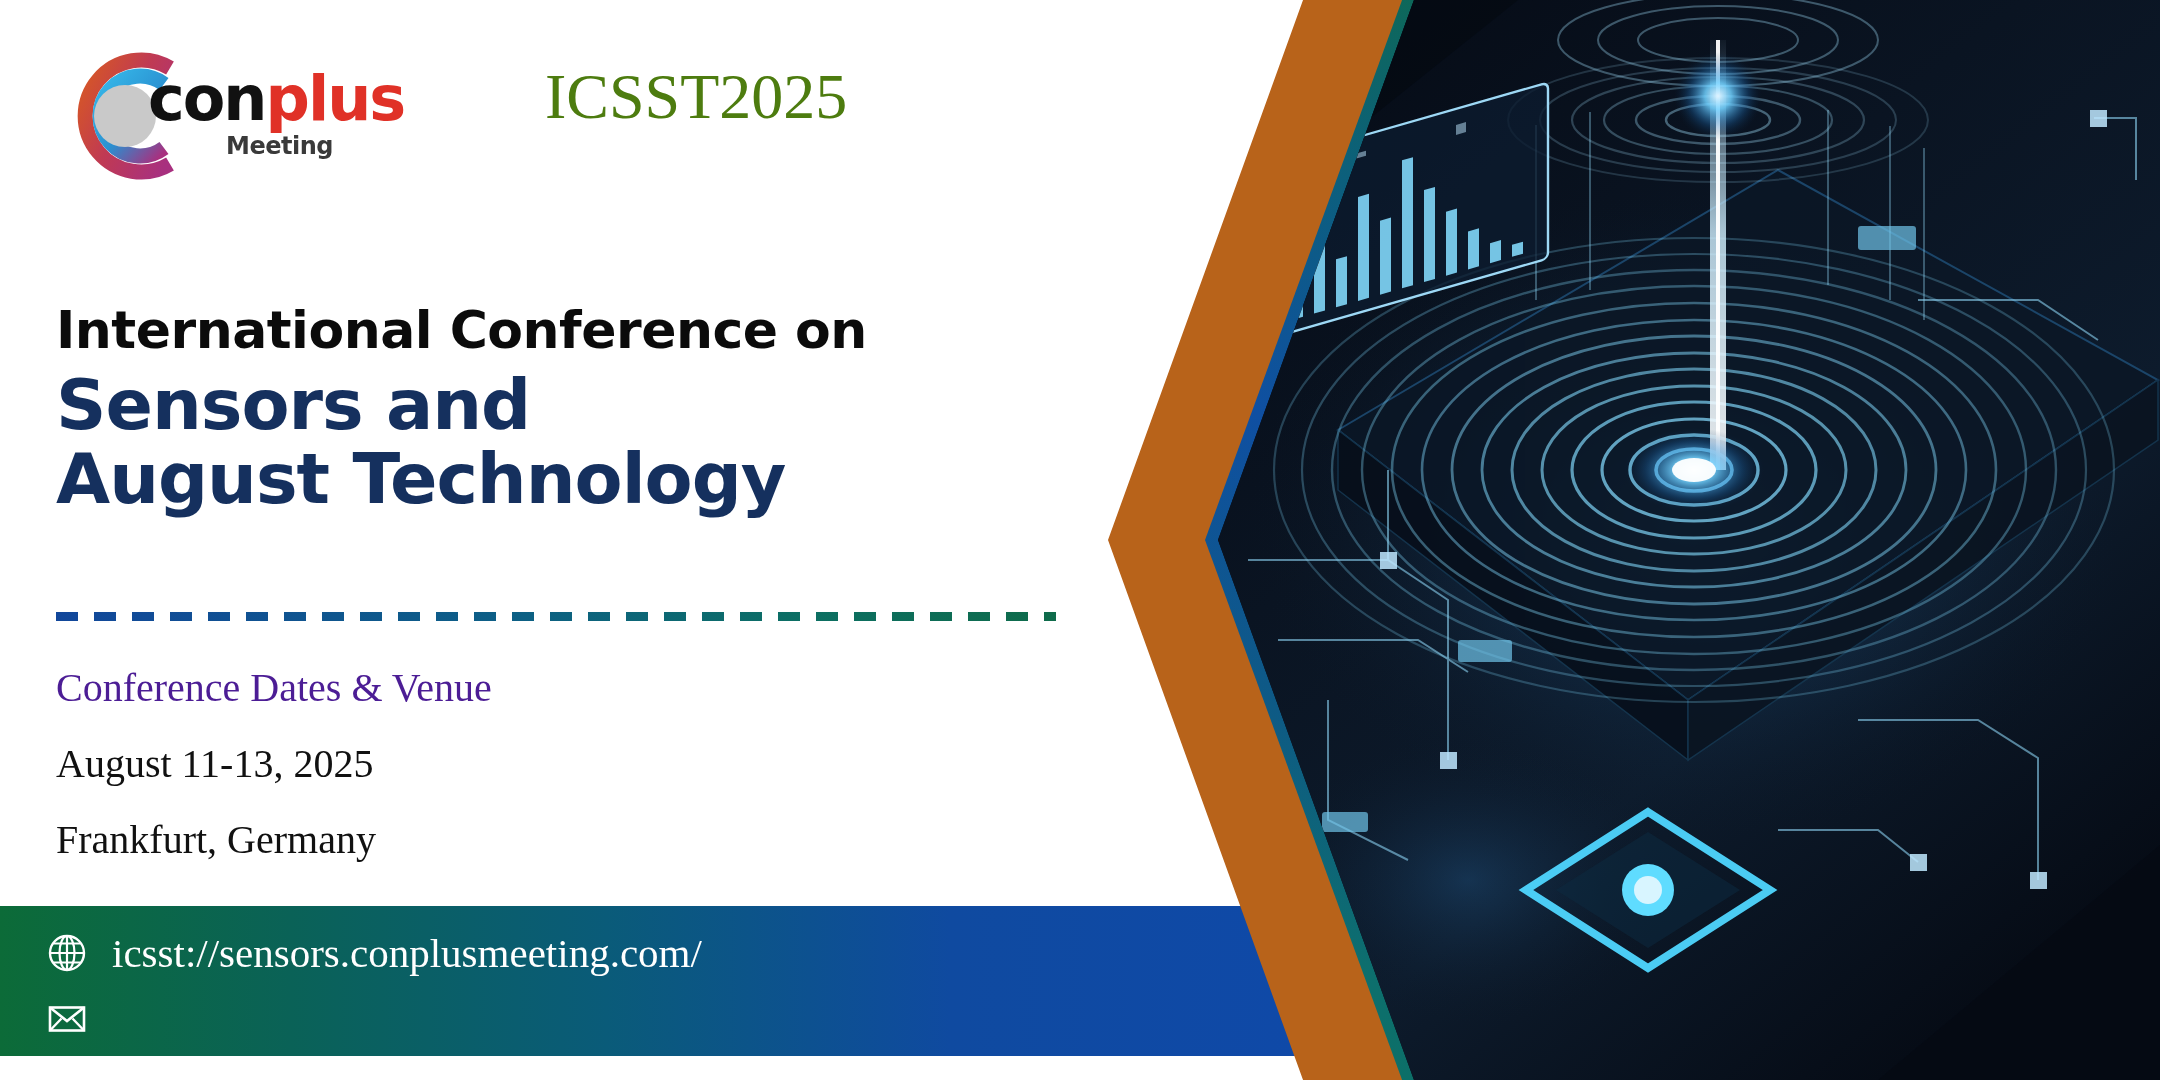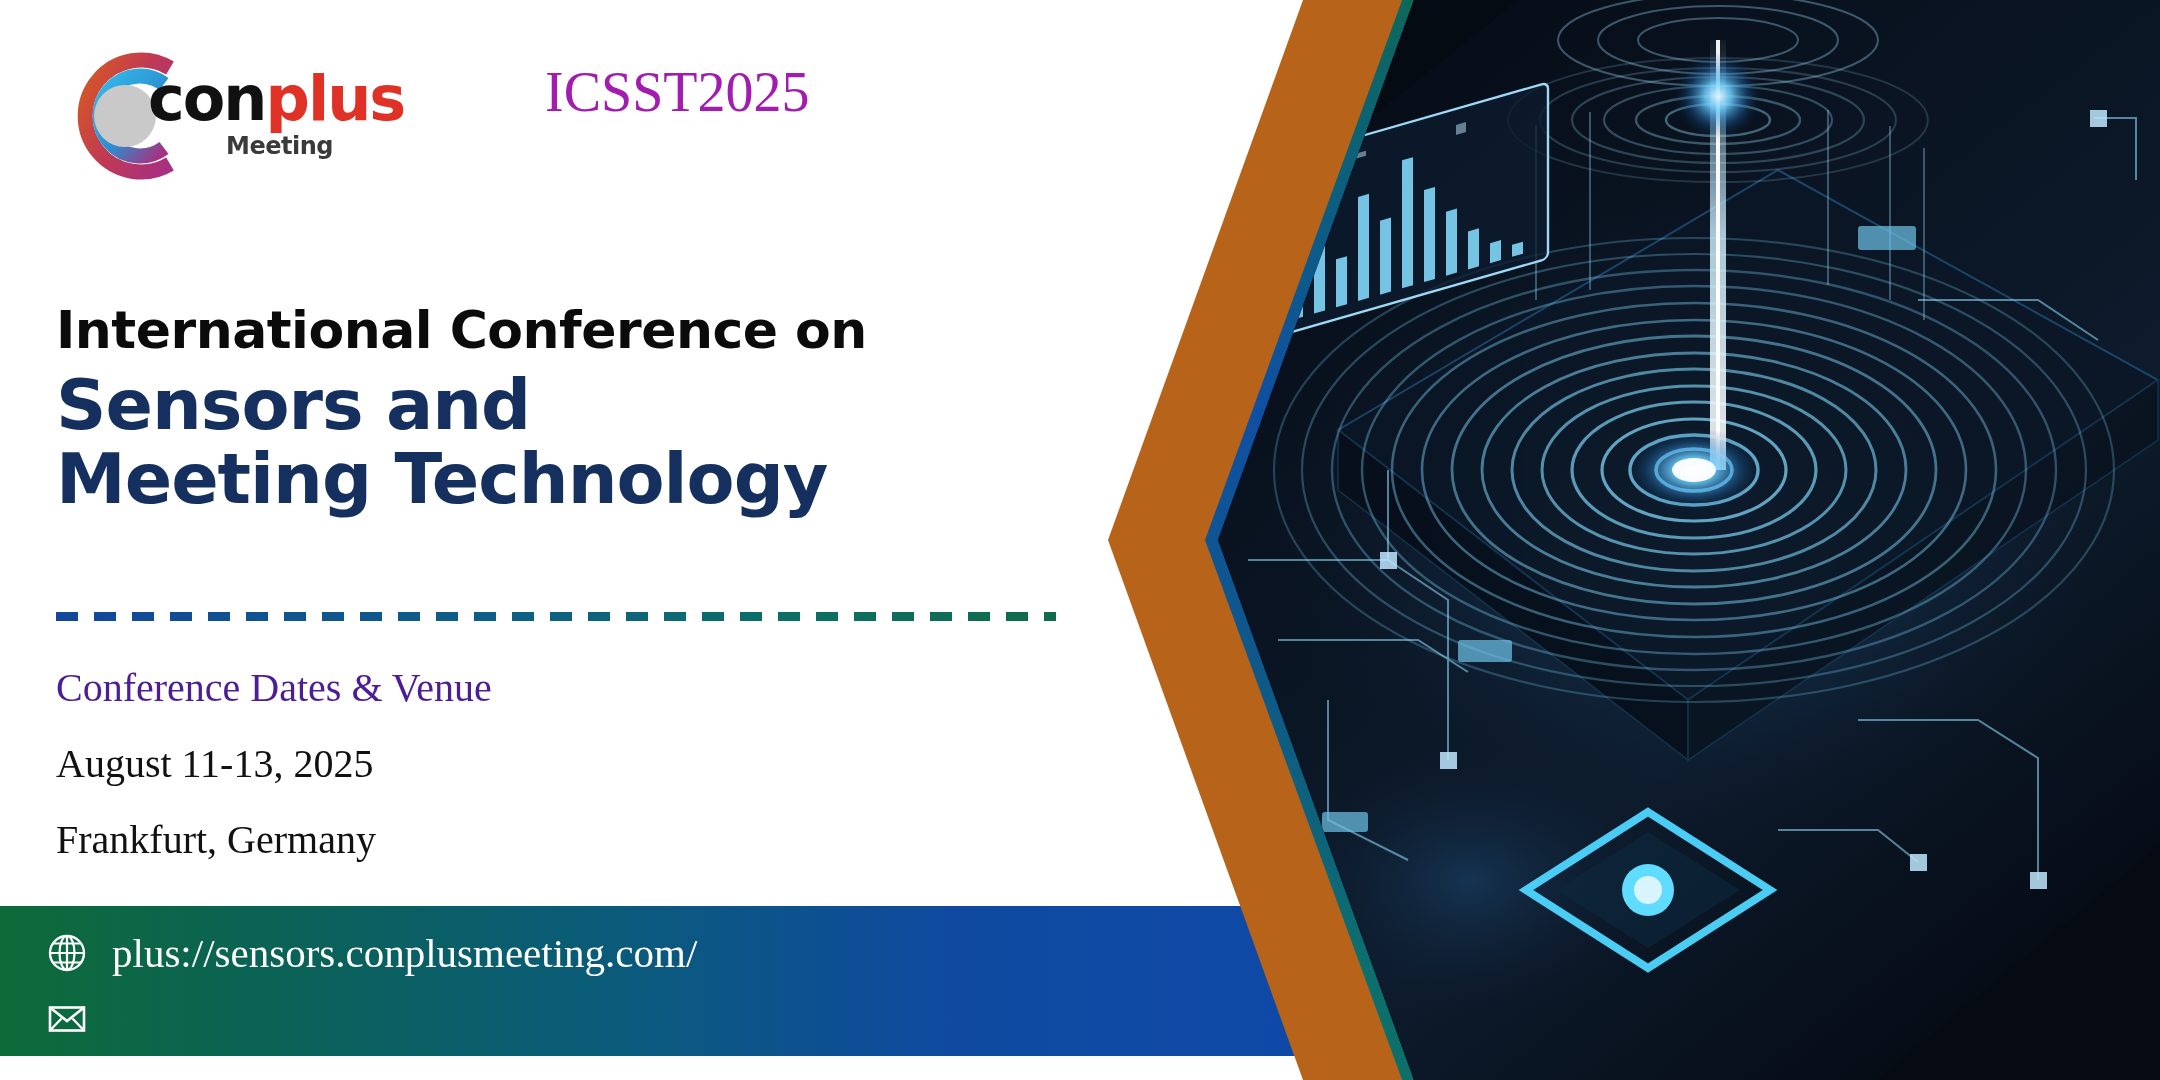--- a/index.html
+++ b/index.html
@@ -18,21 +18,21 @@
   .lw-line1 { font-size:62px; font-weight:700; letter-spacing:-2px; line-height:1;
               font-family:"DejaVu Sans", sans-serif; }
   .lw-con { color:#111111; }
   .lw-plus { color:#e03127; }
   .lw-line2 { font-size:24px; font-weight:700; color:#3a3a3a; letter-spacing:-0.5px;
               line-height:1; margin-top:4px; margin-left:78px;
               font-family:"DejaVu Sans", sans-serif; }
 
   
   .event-code { position:absolute; left:545px; top:62px; font-family:"Liberation Serif", serif;
-                font-size:56px; color:#a21caf; letter-spacing:0px; line-height:1.1; }
+                font-size:64px; color:#4d7c0f; letter-spacing:0px; line-height:1.1; }
 
   
   .h-pre { position:absolute; left:56px; top:300px; font-family:"DejaVu Sans", sans-serif;
            font-size:52px; font-weight:700; color:#0b0b0b; letter-spacing:-0.5px; }
   .h-main { position:absolute; left:56px; top:368px; font-family:"DejaVu Sans", sans-serif;
             font-size:70px; font-weight:700; color:#15305e; letter-spacing:-1px; line-height:1.06; }
   .h-main div { white-space:nowrap; }
 
   
   .rule { position:absolute; left:56px; top:612px; width:1000px; height:9px; }
@@ -108,21 +108,21 @@
         </div>
         <div class="lw-line2">Meeting</div>
       </div>
     </div>
 
     <div class="event-code">ICSST2025</div>
 
     <div class="h-pre">International Conference on</div>
     <div class="h-main">
       <div>Sensors and</div>
-      <div>Meeting Technology</div>
+      <div>August Technology</div>
     </div>
 
     <div class="rule">
         <span></span>
       </div>
 
     <div class="venue">
       <div class="venue-label">Conference Dates &amp; Venue</div>
       <div class="venue-line">August 11-13, 2025</div>
       <div class="venue-line">Frankfurt, Germany</div>
@@ -134,21 +134,21 @@
       <span class="f-icon">
         <svg viewBox="0 0 40 40">
           <circle cx="20" cy="20" r="17" fill="none" stroke="#ffffff" stroke-width="2.4"></circle>
           <ellipse cx="20" cy="20" rx="7.5" ry="17" fill="none" stroke="#ffffff" stroke-width="2.2"></ellipse>
           <line x1="3" y1="20" x2="37" y2="20" stroke="#ffffff" stroke-width="2.2"></line>
           <line x1="6.3" y1="10.5" x2="33.7" y2="10.5" stroke="#ffffff" stroke-width="2"></line>
           <line x1="6.3" y1="29.5" x2="33.7" y2="29.5" stroke="#ffffff" stroke-width="2"></line>
           <line x1="20" y1="3" x2="20" y2="37" stroke="#ffffff" stroke-width="2.2"></line>
         </svg>
       </span>
-      <span>plus://sensors.conplusmeeting.com/</span>
+      <span>icsst://sensors.conplusmeeting.com/</span>
     </div>
     <div class="footer-row fr-2">
       <span class="f-icon">
         <svg viewBox="0 0 40 40">
           <rect x="3" y="8.5" width="34" height="23" fill="none" stroke="#ffffff" stroke-width="2.6"></rect>
           <path d="M3 8.5 L20 22 L37 8.5" fill="none" stroke="#ffffff" stroke-width="2.6"></path>
           <path d="M3 31.5 L14.5 19.5 M37 31.5 L25.5 19.5" fill="none" stroke="#ffffff" stroke-width="2.4"></path>
         </svg>
       </span>
     </div>

